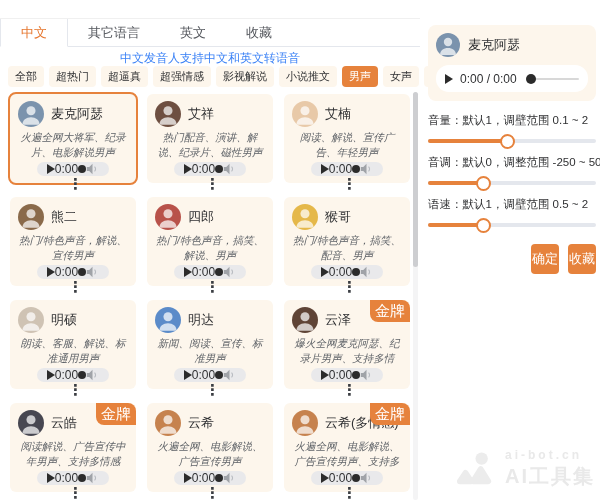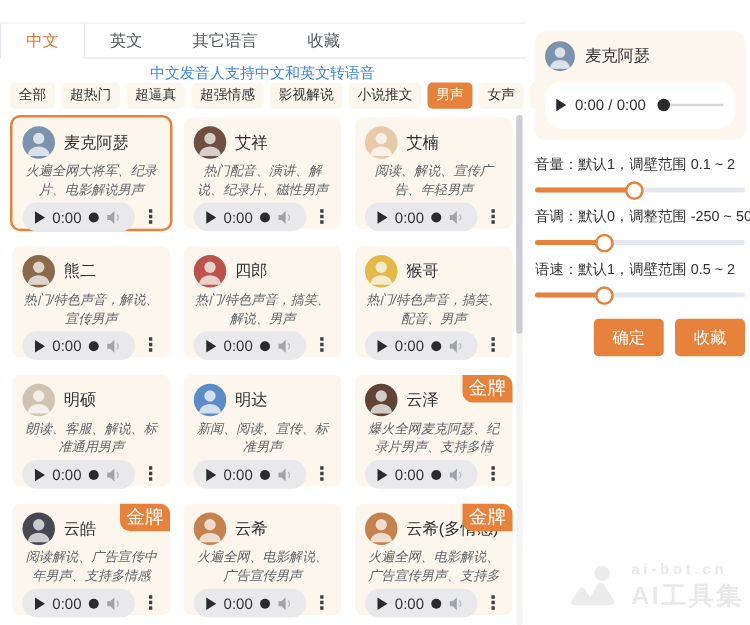--- a/index.html
+++ b/index.html
@@ -25,21 +25,21 @@
   .list{position:absolute;left:8px;top:92px;width:404px;height:408px;display:grid;
         grid-template-columns:repeat(3,1fr);grid-auto-rows:93px;gap:10px 7px;}
   .card{position:relative;background:#fdf6ec;background-clip:padding-box;border:2px solid transparent;
         border-radius:8px;padding:7px 8px 6px;box-sizing:border-box;cursor:pointer;}
   .card.selected{border-color:#e6823c;}
   .chead{display:flex;align-items:center;gap:7px;}
   .avatar{width:26px;height:26px;border-radius:50%;overflow:hidden;flex:none;background:#ccc;}
   .avatar svg{display:block;width:100%;height:100%;}
   .vname{font-size:13px;color:#303133;white-space:nowrap;overflow:hidden;}
   .vdesc{margin-top:3px;font-size:10.5px;color:#5f6368;text-align:center;line-height:1.45;height:31px;overflow:hidden;font-style:italic;}
-  .prow{display:flex;align-items:center;margin-top:1px;}
+  .prow{display:flex;align-items:center;margin-top:1px;flex-direction:column;}
   .pill{flex:1;background:#e9e9eb;border-radius:12px;height:23px;display:flex;align-items:center;
         justify-content:space-between;padding:0 10px;}
   .ptri{width:0;height:0;border-left:8px solid #2b2b2b;border-top:5px solid transparent;
         border-bottom:5px solid transparent;cursor:pointer;}
   .ptime{font-size:12px;color:#303133;}
   .pdot{width:8px;height:8px;background:#2b2b2b;border-radius:50%;cursor:pointer;}
   .spk{display:flex;cursor:pointer;}
   .kebab{font-size:15px;color:#3a3d42;font-weight:bold;margin-left:5px;line-height:1;cursor:pointer;}
   .badge{position:absolute;top:0;right:0;background:#e6823c;color:#fff;font-size:15px;
          padding:2px 5px;border-radius:0 8px 0 8px;line-height:1.2;}
@@ -47,51 +47,51 @@
   
   .scrollbar{position:absolute;left:413px;top:92px;width:5px;height:408px;background:#f4f4f5;border-radius:3px;}
   .sthumb{position:absolute;left:0;top:0;width:5px;height:175px;background:#cdced1;border-radius:3px;cursor:pointer;}
 
   
   .panel{position:absolute;left:428px;top:25px;width:168px;}
   .phead{background:#fdf6ec;border-radius:8px;padding:8px 8px 9px;}
   .phrow{display:flex;align-items:center;gap:8px;margin-bottom:8px;}
   .phead .avatar{width:24px;height:24px;}
   .pname{font-size:13px;color:#303133;}
-  .pplayer{background:#fff;border-radius:13px;height:38px;display:flex;align-items:center;padding:0 9px;}
+  .pplayer{background:#fff;border-radius:13px;height:27px;display:flex;align-items:center;padding:0 9px;}
   .pptime{font-size:12px;color:#303133;margin-left:7px;white-space:nowrap;}
   .pprog{flex:1;height:2px;background:#d8d8d8;border-radius:1px;position:relative;margin-left:9px;}
   .ppknob{position:absolute;left:0;top:-4px;width:10px;height:10px;border-radius:50%;background:#2b2b2b;cursor:pointer;}
 
   .sgroup{margin-top:12px;}
   .slabel{font-size:11.5px;color:#303133;white-space:nowrap;}
   .strack{margin-top:11px;height:4px;background:#e4e7ed;border-radius:2px;position:relative;cursor:pointer;}
   .sfill{height:4px;background:#e6823c;border-radius:2px;}
   .sknob{position:absolute;top:-5px;width:11px;height:11px;background:#fff;border:2px solid #e6823c;
          border-radius:50%;box-sizing:content-box;cursor:pointer;}
 
   .pbtns{margin-top:17px;display:flex;justify-content:flex-end;gap:9px;}
-  .btn{background:#e6823c;color:#fff;font-size:13px;border:none;border-radius:4px;padding:6px 15px;cursor:pointer;
+  .btn{background:#e6823c;color:#fff;font-size:13px;border:none;border-radius:4px;padding:6px 1px;cursor:pointer;
        font-family:inherit;}
 
   
   .watermark{position:absolute;right:5px;bottom:10px;display:flex;align-items:center;gap:7px;}
   .wm-text{color:#e9e9e9;text-align:left;}
   .wm-site{font-size:12px;font-weight:bold;letter-spacing:3px;}
   .wm-name{font-size:20px;font-weight:bold;letter-spacing:2px;margin-top:1px;}
 </style>
 </head>
 <body>
 
 <div class="stage">
 
   <div class="tabbar" id="tabbar">
       <div class="tab active">中文</div>
+      <div class="tab">其它语言</div>
       <div class="tab">英文</div>
-      <div class="tab">其它语言</div>
       <div class="tab">收藏</div>
     </div>
 
   <div class="notice">中文发音人支持中文和英文转语音</div>
 
   <div class="chips" id="chips">
       <div class="chip">全部</div>
       <div class="chip">超热门</div>
       <div class="chip">超逼真</div>
       <div class="chip">超强情感</div>

